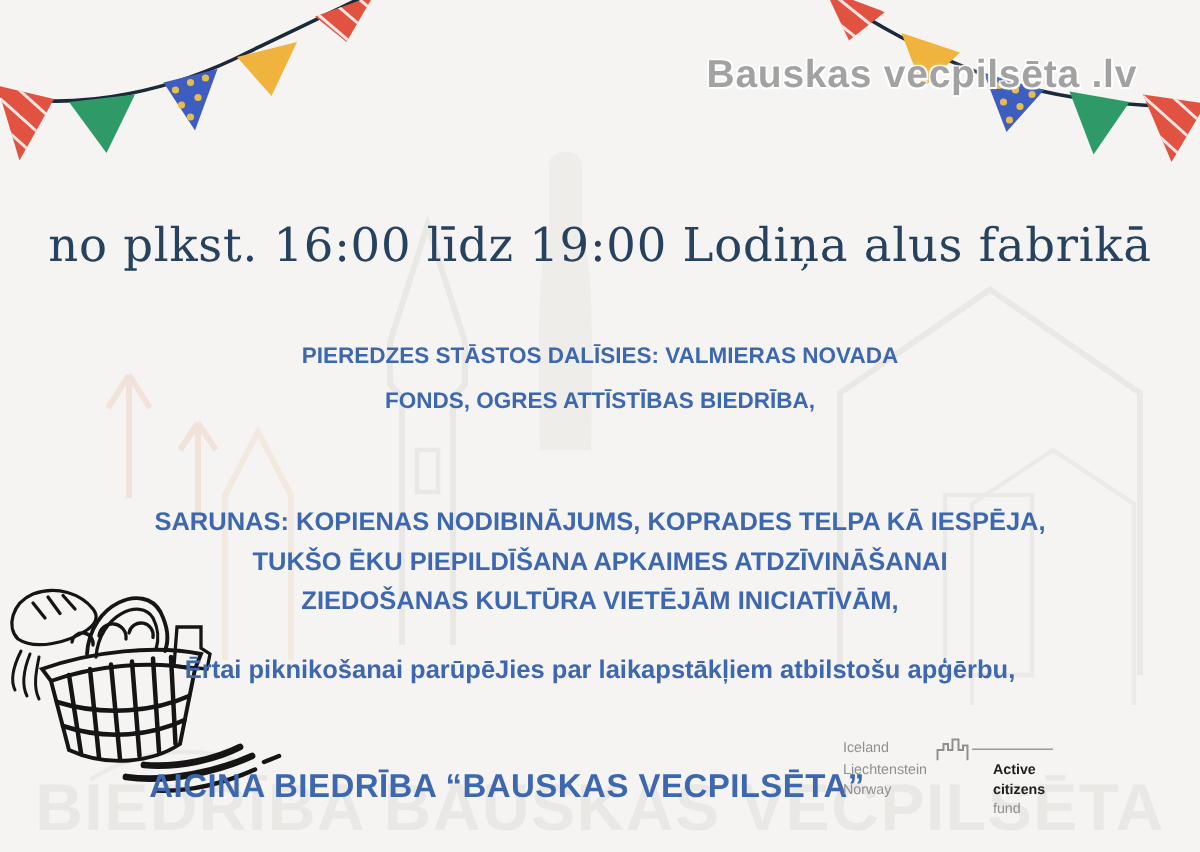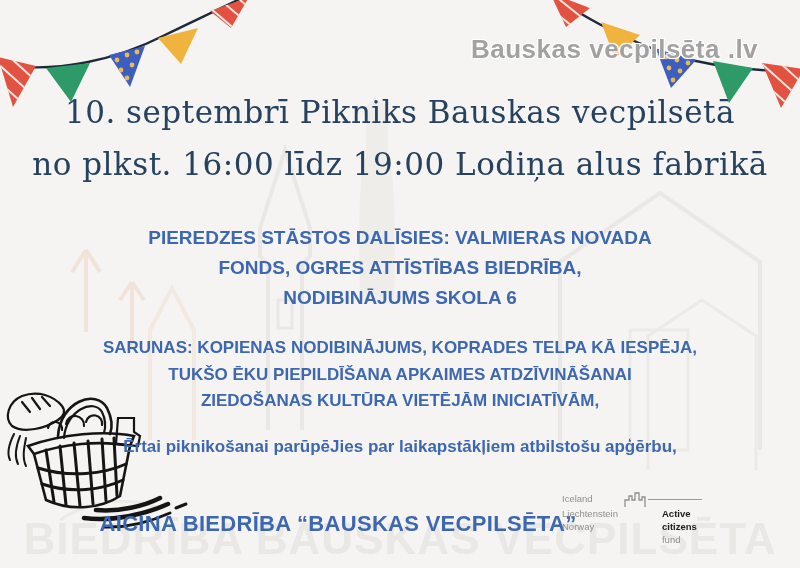--- a/index.html
+++ b/index.html
@@ -22,21 +22,21 @@
   .title{
     position:absolute;left:0;width:100%;text-align:center;z-index:3;
     color:#26425f;font-family:"DejaVu Serif",serif;
     font-size:31px;letter-spacing:0.5px;white-space:nowrap;
   }
   .title.l1{top:94px;}
   .title.l2{top:146px;}
   
   .blue{color:#3d68b0;font-weight:bold;position:absolute;left:0;width:100%;
         text-align:center;z-index:3;white-space:nowrap;}
-  .speakers{top:223px;font-size:19px;line-height:30px;}
+  .speakers{top:223px;font-size:15px;line-height:30px;}
   .topics{top:335px;font-size:17px;line-height:26.5px;}
   .advice{top:433px;font-size:17px;line-height:27px;}
   .organizer{top:511px;left:18px;width:640px;font-size:22px;letter-spacing:0.3px;z-index:4;}
   
   #bunting{z-index:5;}
   
   .wm-top{
     position:absolute;left:471px;top:34px;z-index:6;
     font-size:26px;font-weight:bold;color:#a2a2a2;letter-spacing:0.5px;
     text-shadow:-1px -1px 0 #ffffff,1px -1px 0 #ffffff,-1px 1px 0 #ffffff,
@@ -95,27 +95,25 @@
       <path d="M34,70 L46,116 C72,128 102,124 120,112 L130,62" stroke-width="2.6"></path>
       <path d="M46,66 L54,118 M60,62 L66,121 M74,59 L80,122 M88,57 L93,120 M102,55 L106,117 M114,54 L117,112" stroke-width="3"></path>
       <path d="M38,84 C70,94 104,90 126,80 M42,100 C72,110 102,106 123,96" stroke-width="3"></path>
       <path d="M96,126 C120,128 144,122 160,114" stroke-width="4.5"></path>
       <path d="M84,134 C112,138 146,130 168,120" stroke-width="4.5"></path>
       <path d="M104,143 C128,144 152,137 170,129" stroke-width="3"></path>
       <path d="M176,124 l10,-4" stroke-width="3"></path>
     </g>
   </svg>
 
-  <div class="title l1">10. septembrī Pikniks Bauskas vecpilsētā</div>
   <div class="title l2">no plkst. 16:00 līdz 19:00 Lodiņa alus fabrikā</div>
 
   <div class="blue speakers">
     <div>PIEREDZES STĀSTOS DALĪSIES: VALMIERAS NOVADA</div>
     <div>FONDS, OGRES ATTĪSTĪBAS BIEDRĪBA,</div>
-    <div>NODIBINĀJUMS SKOLA 6</div>
   </div>
 
   <div class="blue topics">
     <div>SARUNAS: KOPIENAS NODIBINĀJUMS, KOPRADES TELPA KĀ IESPĒJA,</div>
     <div>TUKŠO ĒKU PIEPILDĪŠANA APKAIMES ATDZĪVINĀŠANAI</div>
     <div>ZIEDOŠANAS KULTŪRA VIETĒJĀM INICIATĪVĀM,</div>
   </div>
 
   <div class="blue advice">
     <div>Ērtai piknikošanai parūpēJies par laikapstākļiem atbilstošu apģērbu,</div>

